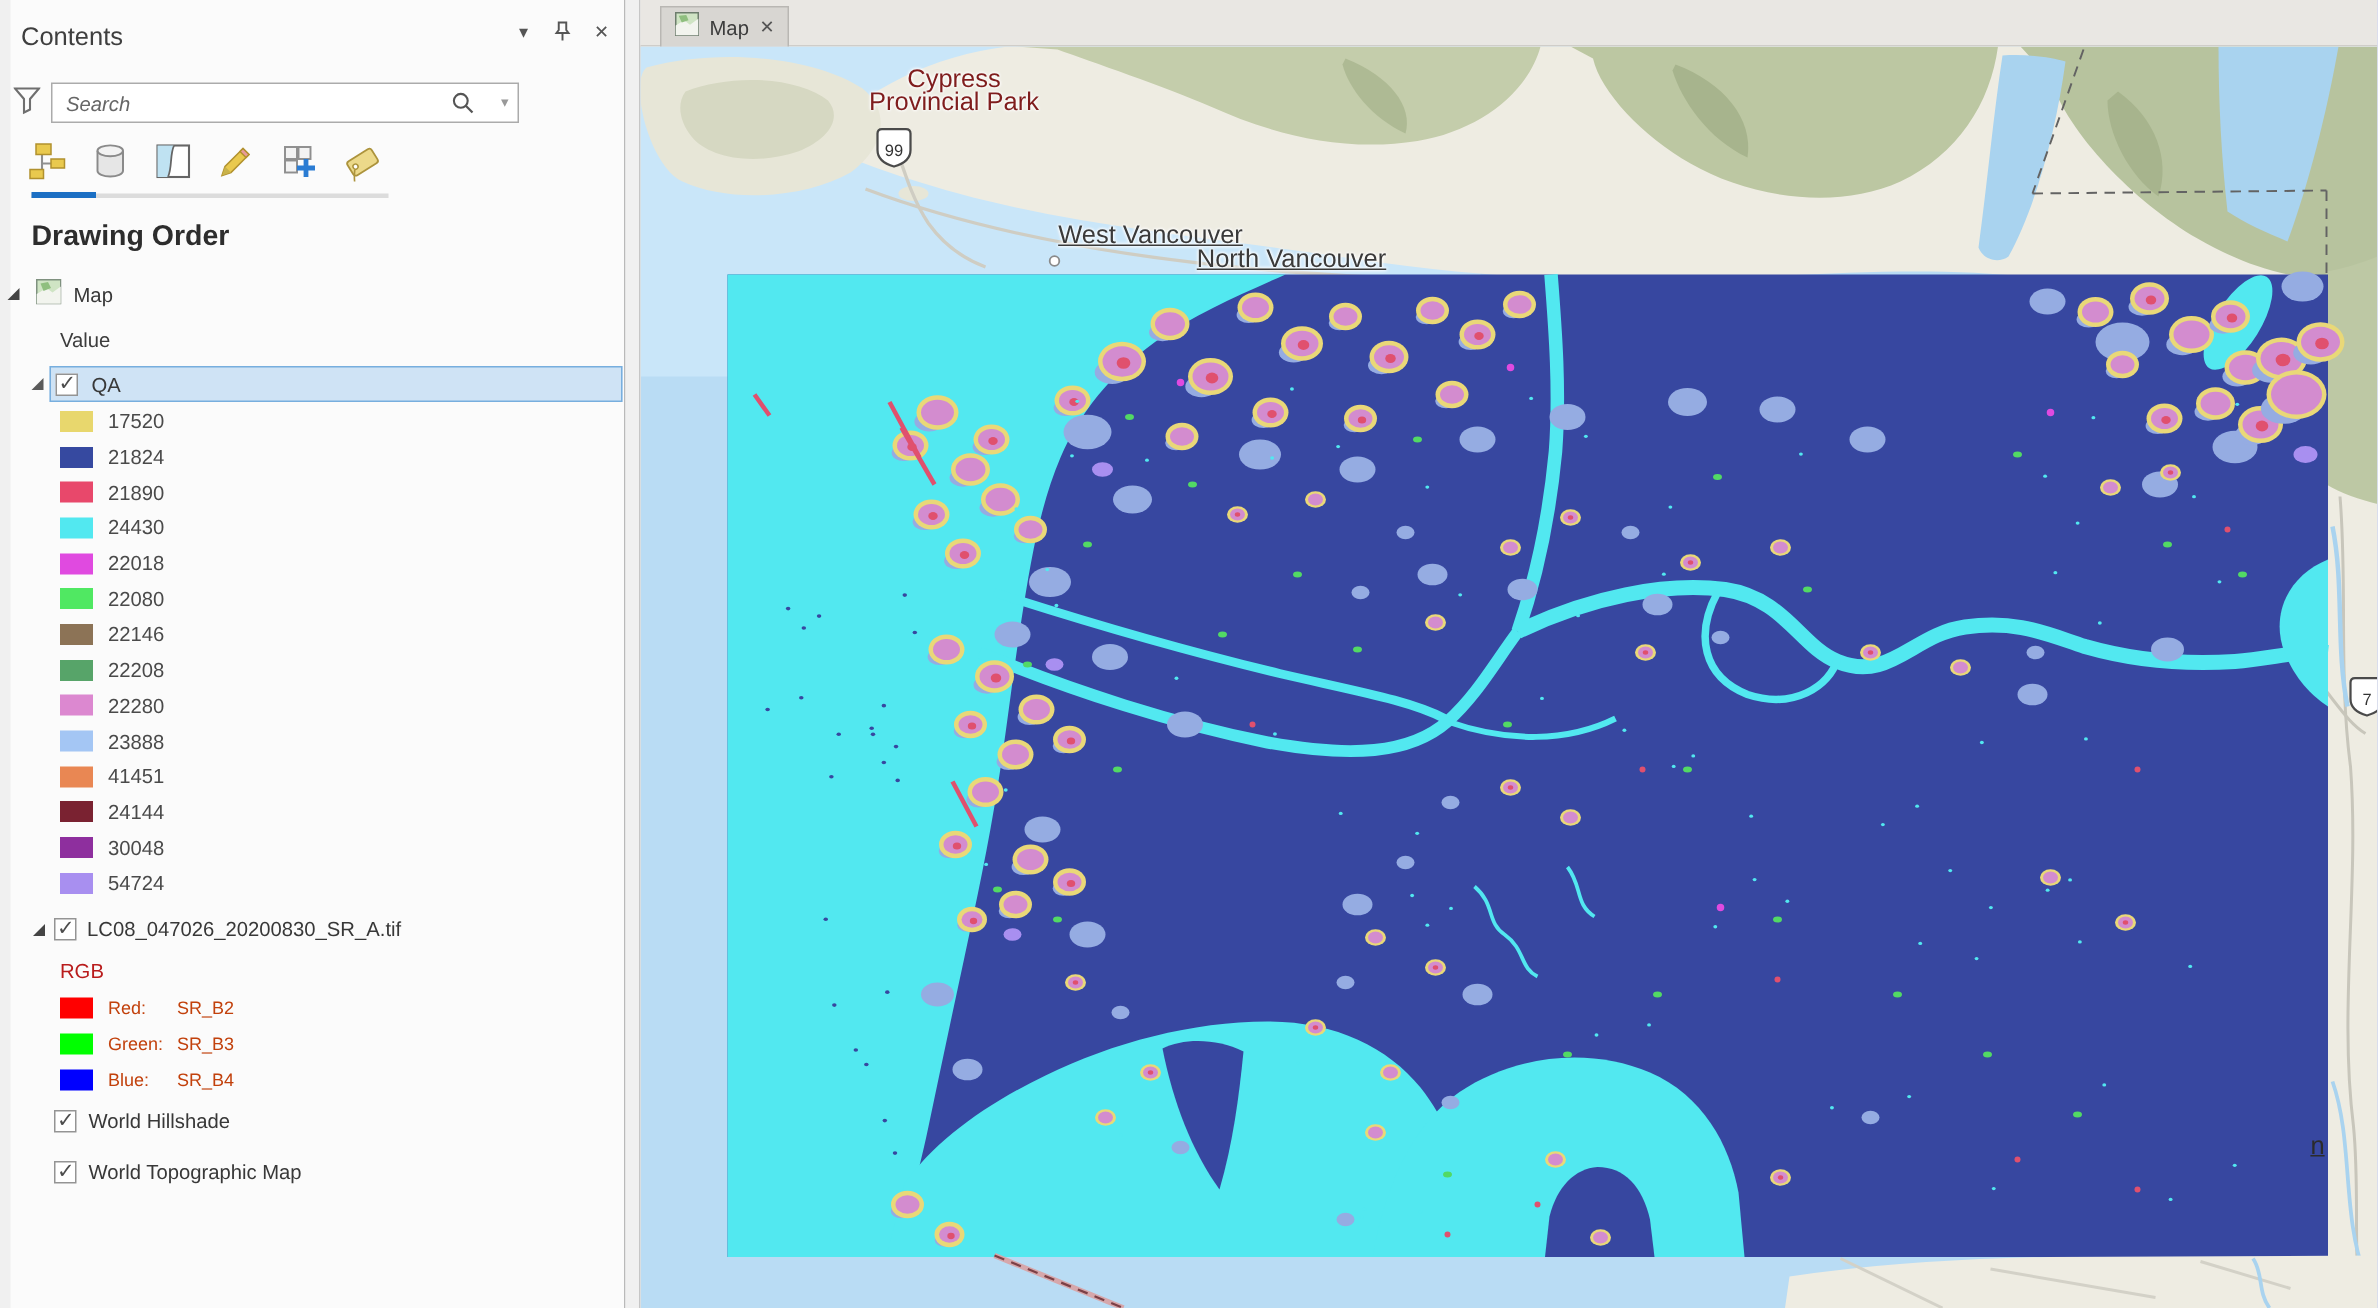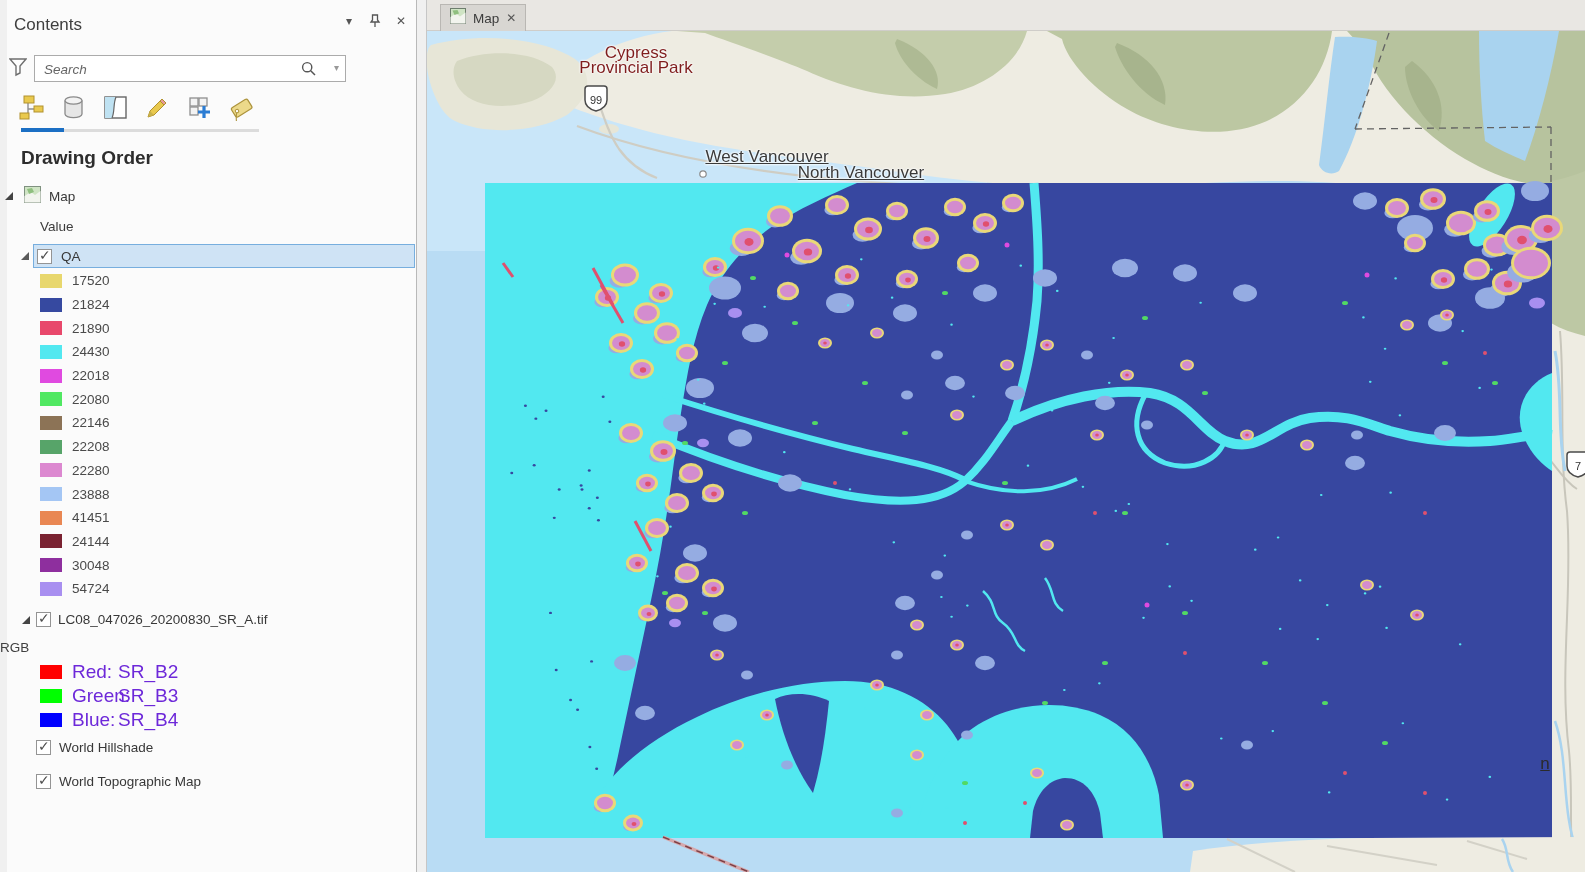--- a/index.html
+++ b/index.html
@@ -41,22 +41,22 @@
   .row-value{height:24px;margin-top:6px;}
   .row-value .lbl{margin-left:40px;color:#3c3c3c;}
   .legend-row{height:23.7px;display:flex;align-items:center;font-size:13.5px;color:#4a4a4a;}
   .swatch{width:22px;height:14px;margin-left:40px;flex:0 0 auto;}
   .legend-val{margin-left:10px;}
   .row-lc08{height:24px;margin-top:7px;}
   .row-lc08 .tri{margin-left:22px;}
   .row-lc08 .checkbox{margin-left:6px;}
   .row-lc08 .lbl{margin-left:7px;}
   .row-rgb{height:24px;margin-top:4px;}
-  .row-rgb .lbl{color:#404040;}
-  .band-row{height:24px;display:flex;align-items:center;font-size:19px;color:#6d28d9;}
+  .row-rgb .lbl{margin-left:40px;color:#b91c1c;}
+  .band-row{height:24px;display:flex;align-items:center;font-size:12px;color:#c2410c;}
   .band-row .band-lbl{margin-left:10px;width:46px;}
   .row-basemap{height:26px;}
   .row-basemap .checkbox{margin-left:36px;}
   .row-basemap .lbl{margin-left:8px;}
   .mt8{margin-top:8px}.mt3{margin-top:3px}
 
   
   .splitter{position:absolute;left:417px;top:0;width:10px;height:872px;background:#f0f0f0;border-right:1px solid #c6c6c6;box-sizing:border-box;}
 
   

